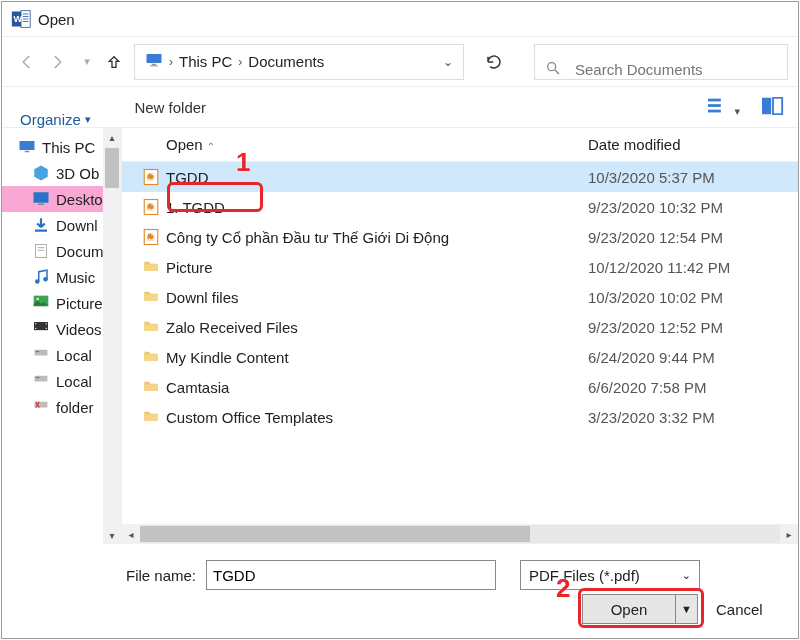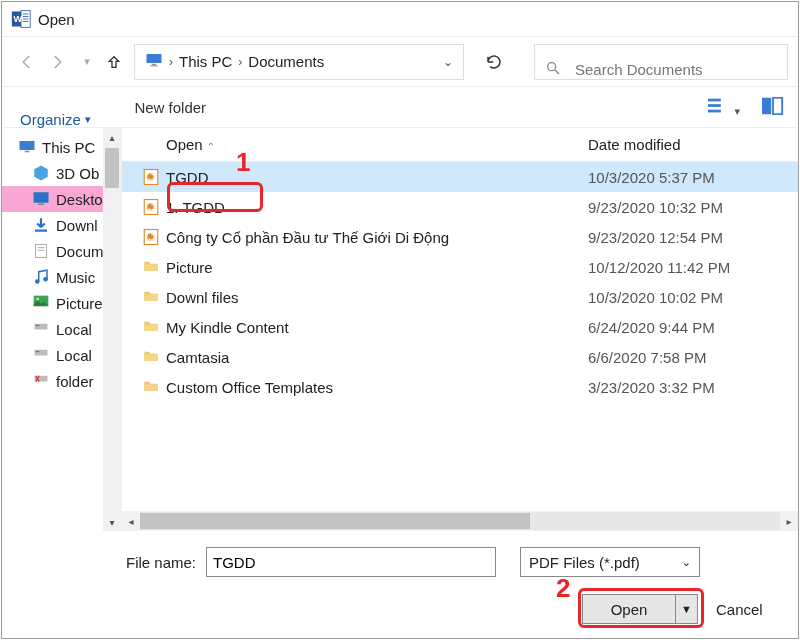--- a/index.html
+++ b/index.html
@@ -43,21 +43,21 @@
   .files { flex:1; overflow:hidden;}
   .frow { display:flex; align-items:center; height:30px; padding-left:18px;}
   .frow.sel { background:#cfe8fb; }
   .frow .ficon { width:22px; height:22px; display:flex; align-items:center; justify-content:center; margin-right:4px;}
   .frow .fname { flex:1; white-space:nowrap; overflow:hidden;}
   .frow .fdate { width:210px; color:#555;}
   .hscroll { height:20px; background:#f1f1f1; display:flex; align-items:center;}
   .hscroll .harr { width:18px; text-align:center; font-size:10px; color:#555;}
   .hscroll .htrack { flex:1; background:#e8e8e8; height:18px; position:relative;}
   .hscroll .hthumb { position:absolute; left:0; top:1px; height:16px; width:390px; background:#c2c2c2;}
-  .footer { padding:16px 14px 14px 14px; display:flex; flex-direction:column; gap:17px;}
+  .footer { padding:16px 14px 14px 14px; display:flex; flex-direction:column; gap:4px;}
   .footrow { display:flex; align-items:center; }
   .footrow .lbl { width:190px; text-align:right; padding-right:10px;}
   .footrow input.fname-inp { width:290px; height:30px; border:1px solid #888; padding:0 6px; font-size:15px;}
   .footrow .ftype { margin-left:24px; width:180px; height:30px; border:1px solid #888; display:flex; align-items:center; padding:0 8px; justify-content:space-between;}
   .footrow2 { display:flex; justify-content:flex-end; gap:0; padding-right:6px;}
   .btn-open { width:94px; height:30px; border:1px solid #888; background:#e6e6e6; display:flex; align-items:center; justify-content:center;}
   .btn-open-dd { width:22px; height:30px; border:1px solid #888; border-left:none; background:#e6e6e6; display:flex; align-items:center; justify-content:center; font-size:11px;}
   .btn-cancel { width:66px; height:30px; margin-left:14px; display:flex; align-items:center; justify-content:flex-start; padding-left:4px; background:#fff;}
   .open-wrap { display:flex; }
   
@@ -210,20 +210,32 @@
                 <rect x="1" y="1" width="22" height="16" fill="#3aa655"></rect>
                 <circle cx="7" cy="6" r="2" fill="#ffe36e"></circle>
                 <path d="M1 14l6-6 5 5 4-3 7 6H1z" fill="#2d7a3e"></path>
               </svg>
             </span>
             <span>Picture</span>
           </div>
           <div class="side-item indent">
             <span class="ficon">
               <svg viewBox="0 0 24 24" width="18" height="14">
+                <rect width="24" height="14" fill="#333"></rect>
+                <rect x="2" y="2" width="2" height="2" fill="#fff"></rect>
+                <rect x="2" y="10" width="2" height="2" fill="#fff"></rect>
+                <rect x="20" y="2" width="2" height="2" fill="#fff"></rect>
+                <rect x="20" y="10" width="2" height="2" fill="#fff"></rect>
+              </svg>
+            </span>
+            <span>Videos</span>
+          </div>
+          <div class="side-item indent">
+            <span class="ficon">
+              <svg viewBox="0 0 24 24" width="18" height="14">
                 <rect x="1" y="3" width="22" height="10" fill="#bcbcbc" rx="1"></rect>
                 <rect x="3" y="5" width="6" height="2" fill="#3a7bd5"></rect>
               </svg>
             </span>
             <span>Local</span>
           </div>
           <div class="side-item indent">
             <span class="ficon">
               <svg viewBox="0 0 24 24" width="18" height="14">
                 <rect x="1" y="3" width="22" height="10" fill="#bcbcbc" rx="1"></rect>
@@ -299,20 +311,30 @@
           </div>
           <div class="frow">
             <span class="ficon">
               <svg viewBox="0 0 24 24" width="18" height="16">
                 <path d="M2 4h7l2 3h11v11H2z" fill="#f0c36d"></path>
                 <rect x="2" y="8" width="20" height="10" fill="#f5d58a"></rect>
               </svg>
             </span>
             <span class="fname">Downl files</span>
             <span class="fdate">10/3/2020 10:02 PM</span>
+          </div>
+          <div class="frow">
+            <span class="ficon">
+              <svg viewBox="0 0 24 24" width="18" height="16">
+                <path d="M2 4h7l2 3h11v11H2z" fill="#f0c36d"></path>
+                <rect x="2" y="8" width="20" height="10" fill="#f5d58a"></rect>
+              </svg>
+            </span>
+            <span class="fname">Zalo Received Files</span>
+            <span class="fdate">9/23/2020 12:52 PM</span>
           </div>
           <div class="frow">
             <span class="ficon">
               <svg viewBox="0 0 24 24" width="18" height="16">
                 <path d="M2 4h7l2 3h11v11H2z" fill="#f0c36d"></path>
                 <rect x="2" y="8" width="20" height="10" fill="#f5d58a"></rect>
               </svg>
             </span>
             <span class="fname">My Kindle Content</span>
             <span class="fdate">6/24/2020 9:44 PM</span>

